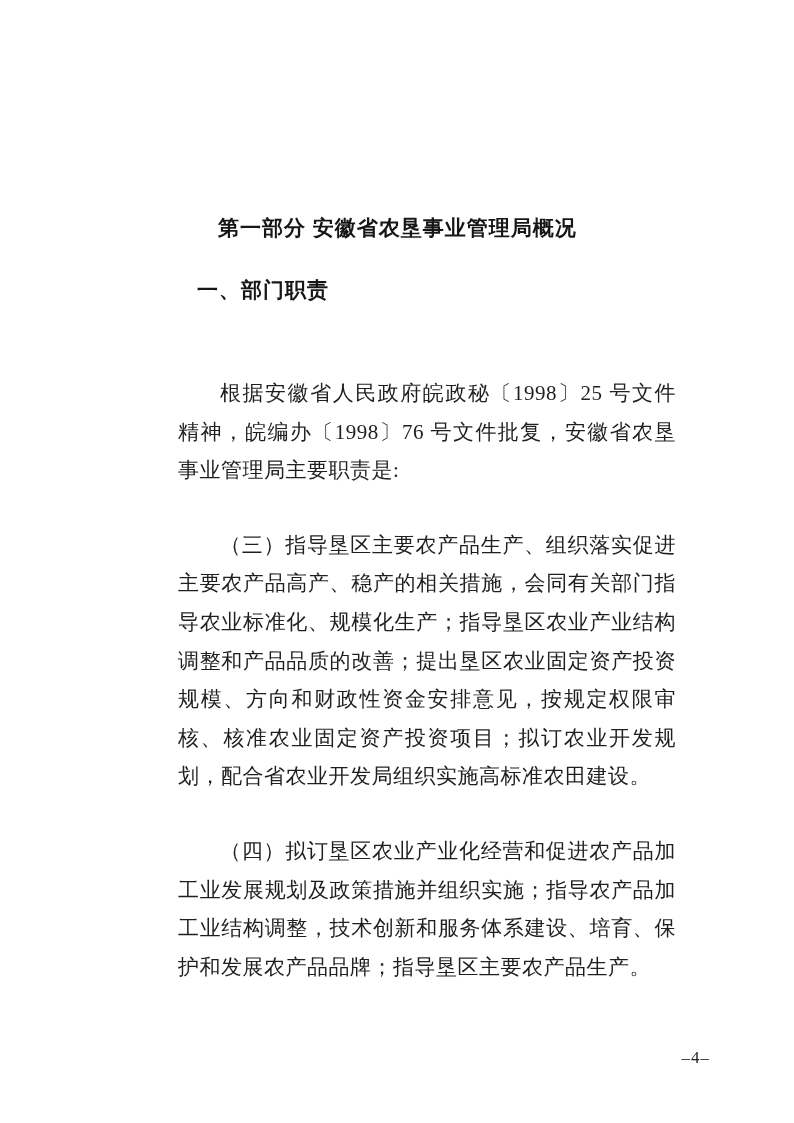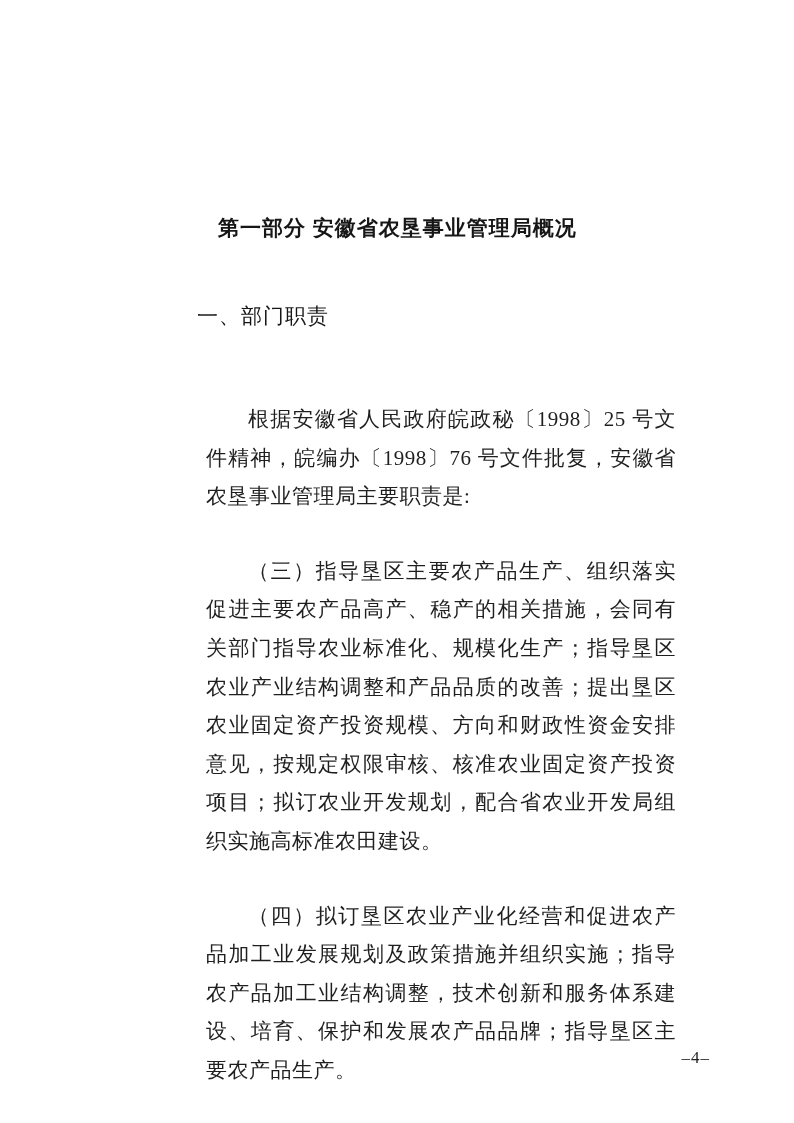--- a/index.html
+++ b/index.html
@@ -26,40 +26,38 @@
     font-weight: 700;
     font-size: 21px;
     line-height: 26px;
     color: #161616;
     margin-left: 58px;
     letter-spacing: 1px;
     white-space: nowrap;
   }
   .section-heading {
     font-family: "Liberation Sans", "DejaVu Sans", sans-serif;
-    font-weight: 400;
+    font-weight: 700;
     font-size: 21px;
     line-height: 26px;
     color: #161616;
-    margin-top: 26px;
     margin-left: 37px;
     letter-spacing: 1px;
   }
   .body-text {
     margin-top: 17px;
   }
   .body-para {
     font-family: "Liberation Serif", "DejaVu Serif", serif;
     font-size: 21px;
     line-height: 38.6px;
     text-align: justify;
     text-indent: 2em;
     color: #1f1f1f;
     letter-spacing: 0.5px;
-    margin-left: 28px;
   }
   .page-number {
     position: absolute;
     top: 994px;
     right: 102px;
     font-family: "Liberation Serif", "DejaVu Serif", serif;
     font-size: 17px;
     color: #1f1f1f;
     letter-spacing: 1px;
   }

